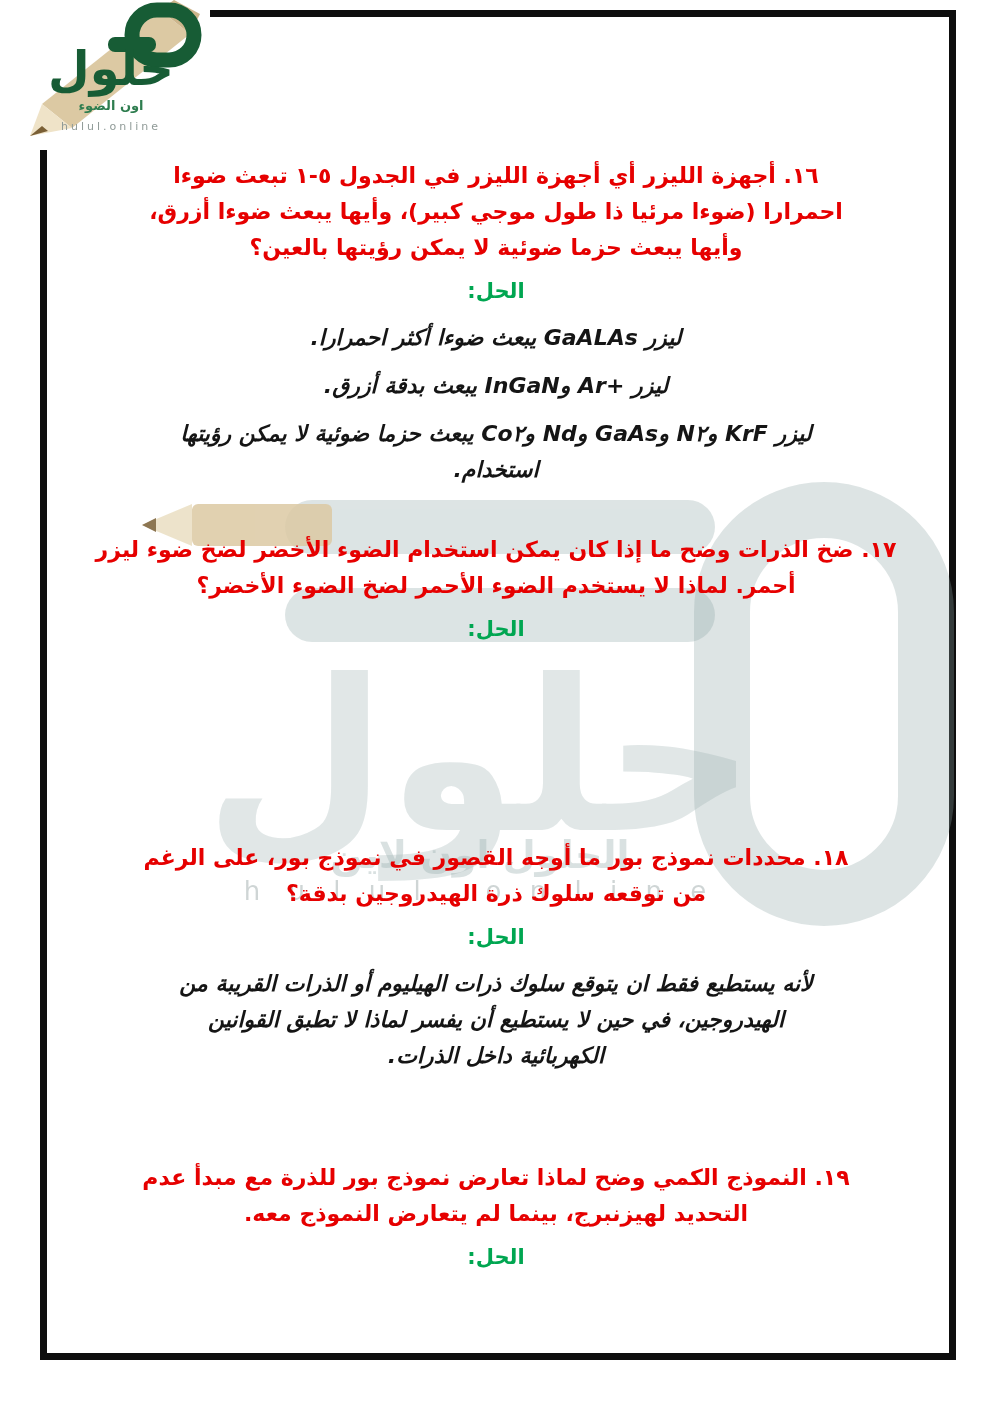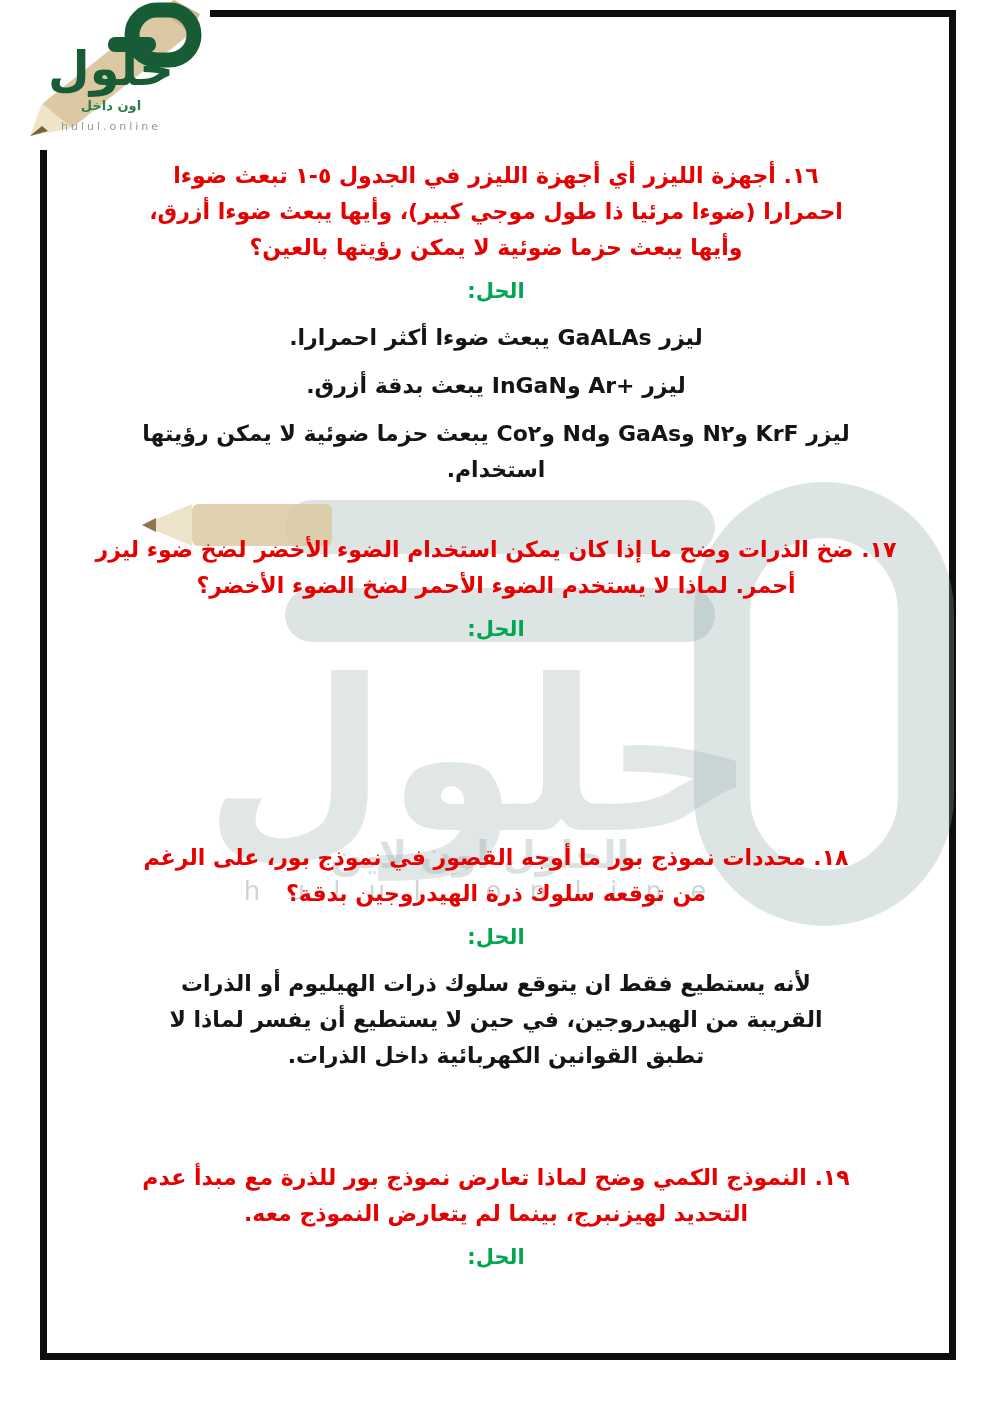--- a/index.html
+++ b/index.html
@@ -47,20 +47,21 @@
     color:#e60000; font-weight:700; font-size:22px; line-height:36px;
     margin:0 auto 8px auto;
   }
   .solution-label {
     color:#00a651; font-weight:700; font-size:21px; line-height:34px;
     margin:4px auto 12px auto;
   }
   .answer {
     color:#151515; font-weight:700; font-size:22px; line-height:36px;
     margin:0 auto 12px auto;
+    font-style:italic;
   }
 </style>
 </head>
 <body>
 
 <div class="page">
 
   <div class="frame"></div>
 
   <div class="watermark">
@@ -93,21 +94,21 @@
         <polygon points="30,104 60,128 18,136" fill="#efe3c8"></polygon>
         <polygon points="30,126 18,136 36,131" fill="#7a5f35"></polygon>
       </g>
 
       <g>
         <rect x="120" y="10" width="62" height="50" rx="25" fill="none" stroke="#175c35" stroke-width="15"></rect>
         <rect x="96" y="37" width="48" height="15" rx="7" fill="#175c35"></rect>
       </g>
     </svg>
     <div class="logo-brand">حلول</div>
-    <div class="logo-sub">اون داخل</div>
+    <div class="logo-sub">اون الضوء</div>
     <div class="logo-domain">hulul.online</div>
   </div>
 
   <main class="content">
 
     <section class="qa" style="top:158px">
       <p class="question" style="max-width:700px">١٦. أجهزة الليزر أي أجهزة الليزر في الجدول ٥-١ تبعث ضوءا احمرارا (ضوءا مرئيا ذا طول موجي كبير)، وأيها يبعث ضوءا أزرق، وأيها يبعث حزما ضوئية لا يمكن رؤيتها بالعين؟</p>
       <p class="solution-label">الحل:</p>
       <p class="answer">ليزر GaALAs يبعث ضوءا أكثر احمرارا.</p>
       <p class="answer">ليزر Ar+‎ وInGaN يبعث بدقة أزرق.</p>

